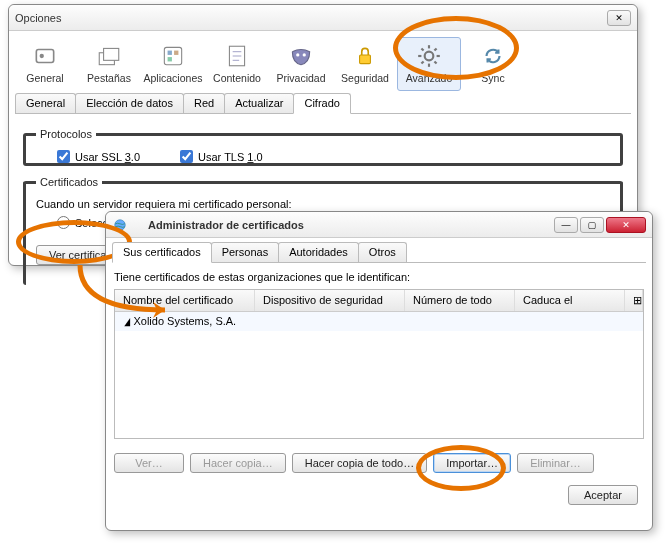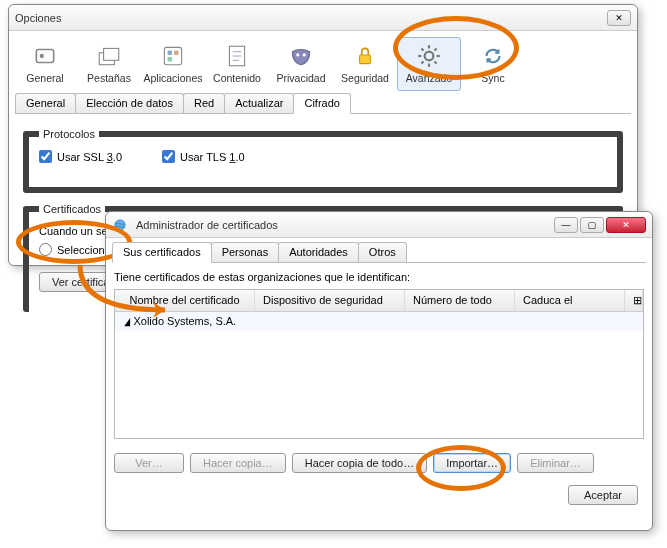--- a/index.html
+++ b/index.html
@@ -29,23 +29,23 @@
   .tool.active { background:#e8f0fb; border-color:#9bb7e0; }
   .tool .ico { height:28px; display:flex;align-items:center;justify-content:center; }
   .tool .lbl { margin-top:2px; color:#333; font-size:10.5px; }
   
   
   .subtabs { display:flex; border-bottom:1px solid #bbb; margin:2px 6px 0; }
   .subtab { padding:3px 10px 4px; border:1px solid #bbb; border-bottom:none; margin-right:-1px; background:linear-gradient(#fafafa,#e9e9e9); border-radius:3px 3px 0 0; position:relative; }
   .subtab.active { background:#fff; z-index:1; border-bottom:1px solid #fff; margin-bottom:-1px; }
   
   .panel { padding:8px 14px; }
-  fieldset { border:6px solid #404040; border-radius:3px; margin:6px 0 10px; padding:6px 10px 24px; }
+  fieldset { border:3px solid #404040; border-radius:3px; margin:6px 0 10px; padding:6px 10px 0; }
   legend { padding:0 4px; color:#222; }
-  .row { display:flex; gap:40px; margin-top:4px; }
+  .row { display:flex; gap:40px; margin-top:4px;margin-left:21px; }
   label.cb { display:flex; align-items:center; gap:5px; }
   input[type=checkbox],input[type=radio]{ margin:0; accent-color:#3a78d6; }
   .underlined { text-decoration: underline; text-decoration-color:#333; }
   
   button.std {
     padding:3px 12px; border:1px solid #999; border-radius:3px;
     background:linear-gradient(#fcfcfc,#e4e4e4); color:#222;
     min-width:70px;
   }
   button.std:disabled { color:#999; }
@@ -218,38 +218,38 @@
 </div>
 
 <div class="window" style="left:105px; top:211px; width:548px; height:320px;">
   <div class="titlebar">
     <span style="width:16px;display:inline-flex;justify-content:center;">
       <svg width="14" height="14" viewBox="0 0 24 24">
           <circle cx="12" cy="12" r="9" fill="#6af" stroke="#27a"></circle>
           <path d="M4 10 Q8 8 12 10 Q16 12 20 10 M4 15 Q9 13 13 15 Q17 17 20 15" fill="none" stroke="#184"></path>
         </svg>
     </span>
-    <span class="title" style="margin-left:8px;">Administrador de certificados</span>
+    <span class="title" style="margin-left:20px;font-weight:bold;">Administrador de certificados</span>
     <div class="winbtn">—</div>
     <div class="winbtn">▢</div>
     <div class="winbtn close">✕</div>
   </div>
 
   <div class="cert-tabs">
     <div class="subtab active">Sus certificados</div>
     <div class="subtab">Personas</div>
     <div class="subtab">Autoridades</div>
     <div class="subtab">Otros</div>
   </div>
 
   <div class="desc">Tiene certificados de estas organizaciones que le identifican:</div>
 
   <div class="grid">
     <div class="grid-head">
-      <div class="col" style="width:140px;text-align:center;">Nombre del certificado</div>
+      <div class="col" style="width:140px;">Nombre del certificado</div>
       <div class="col" style="width:150px;">Dispositivo de seguridad</div>
       <div class="col" style="width:110px;">Número de todo</div>
       <div class="col" style="flex:1;">Caduca el</div>
       <div class="col" style="width:18px;text-align:center;">⊞</div>
     </div>
     <div class="grid-body">
       <div class="row1">
         <span class="tri">◢</span><span>Xolido Systems, S.A.</span>
       </div>
     </div>

